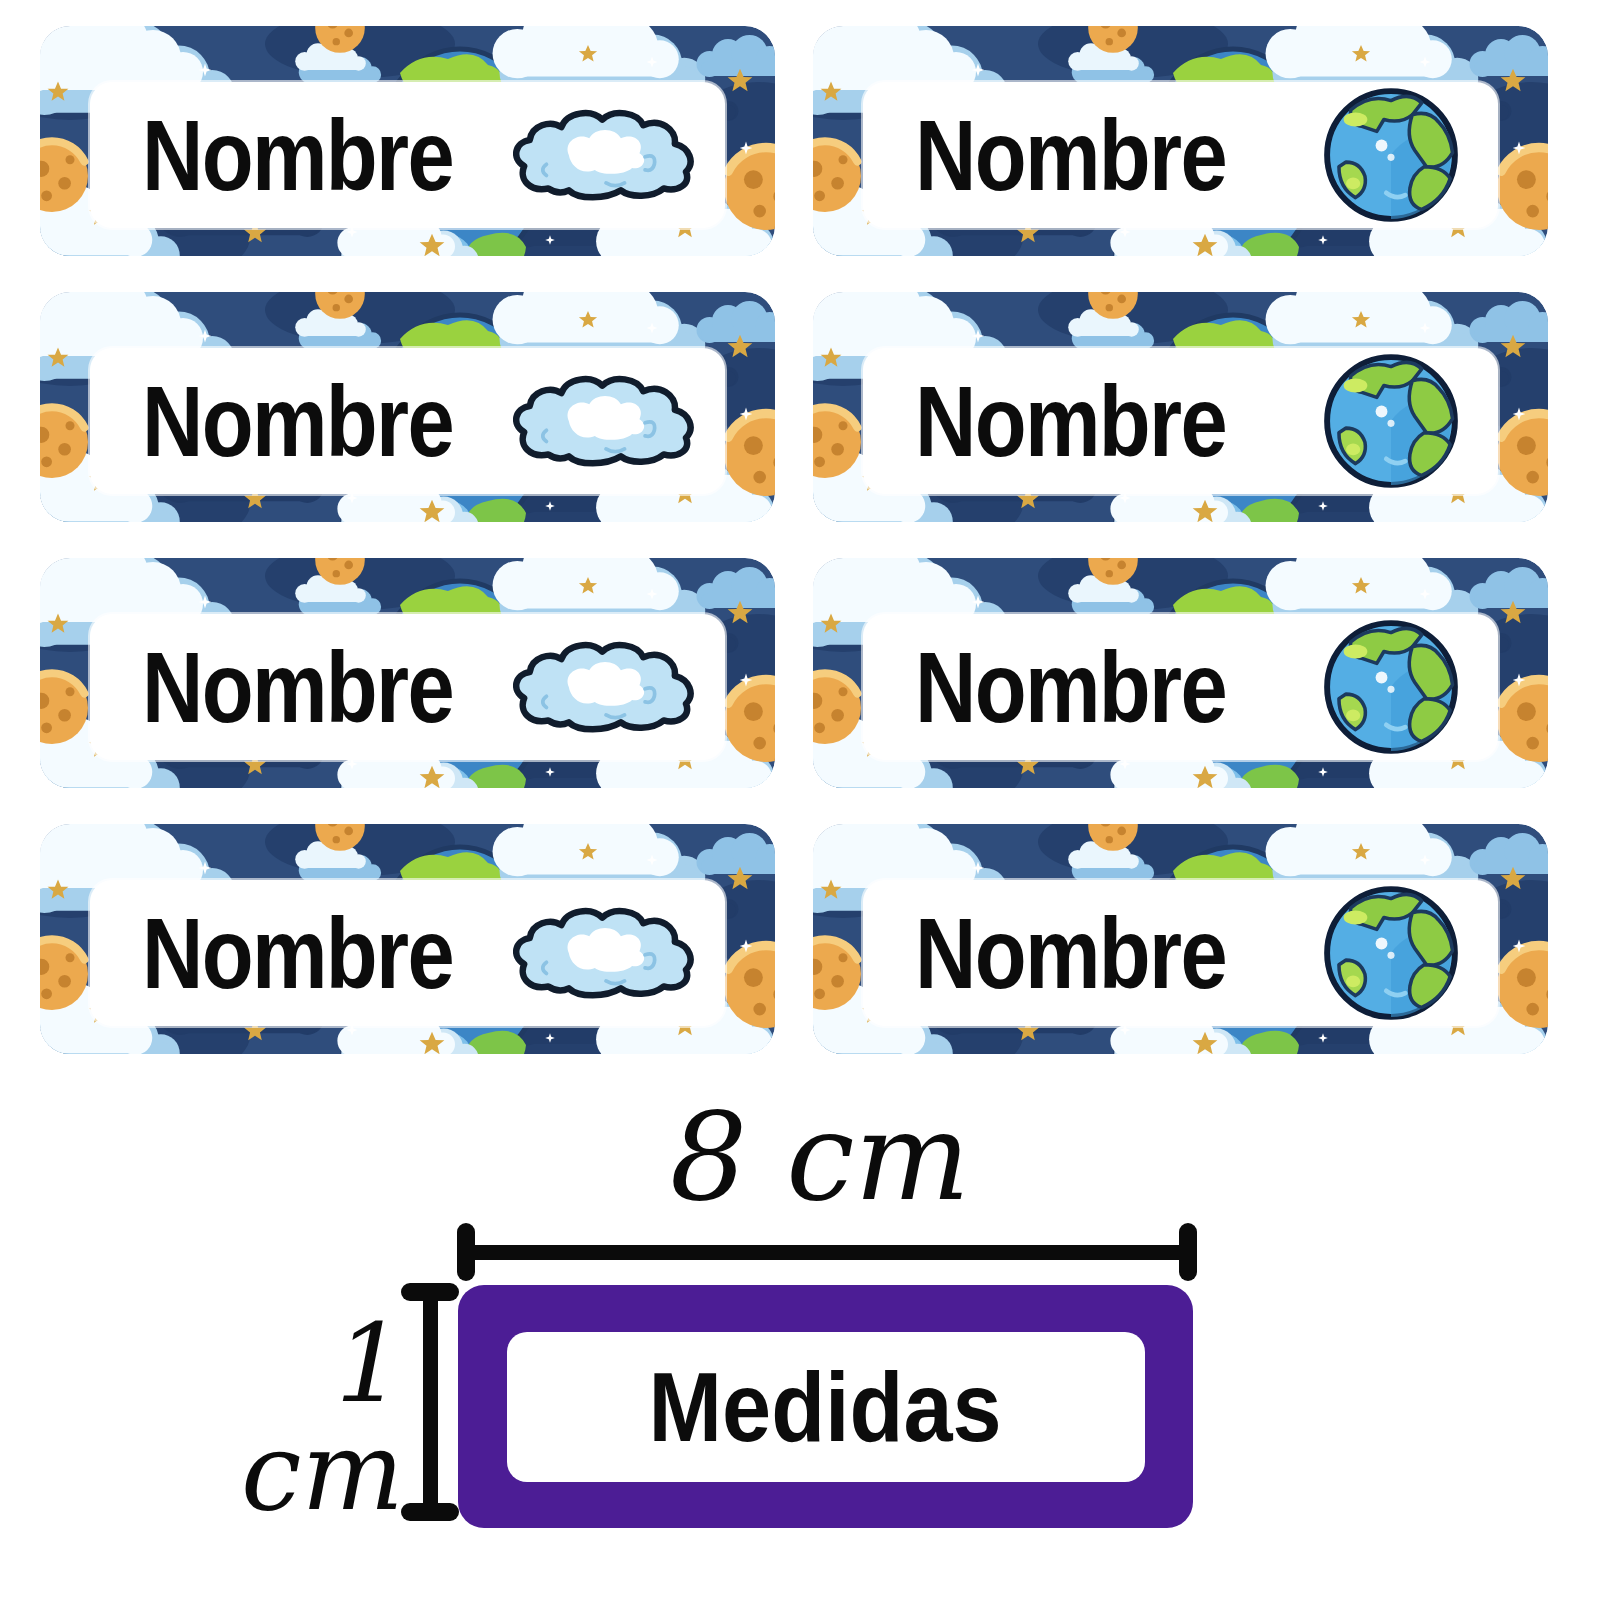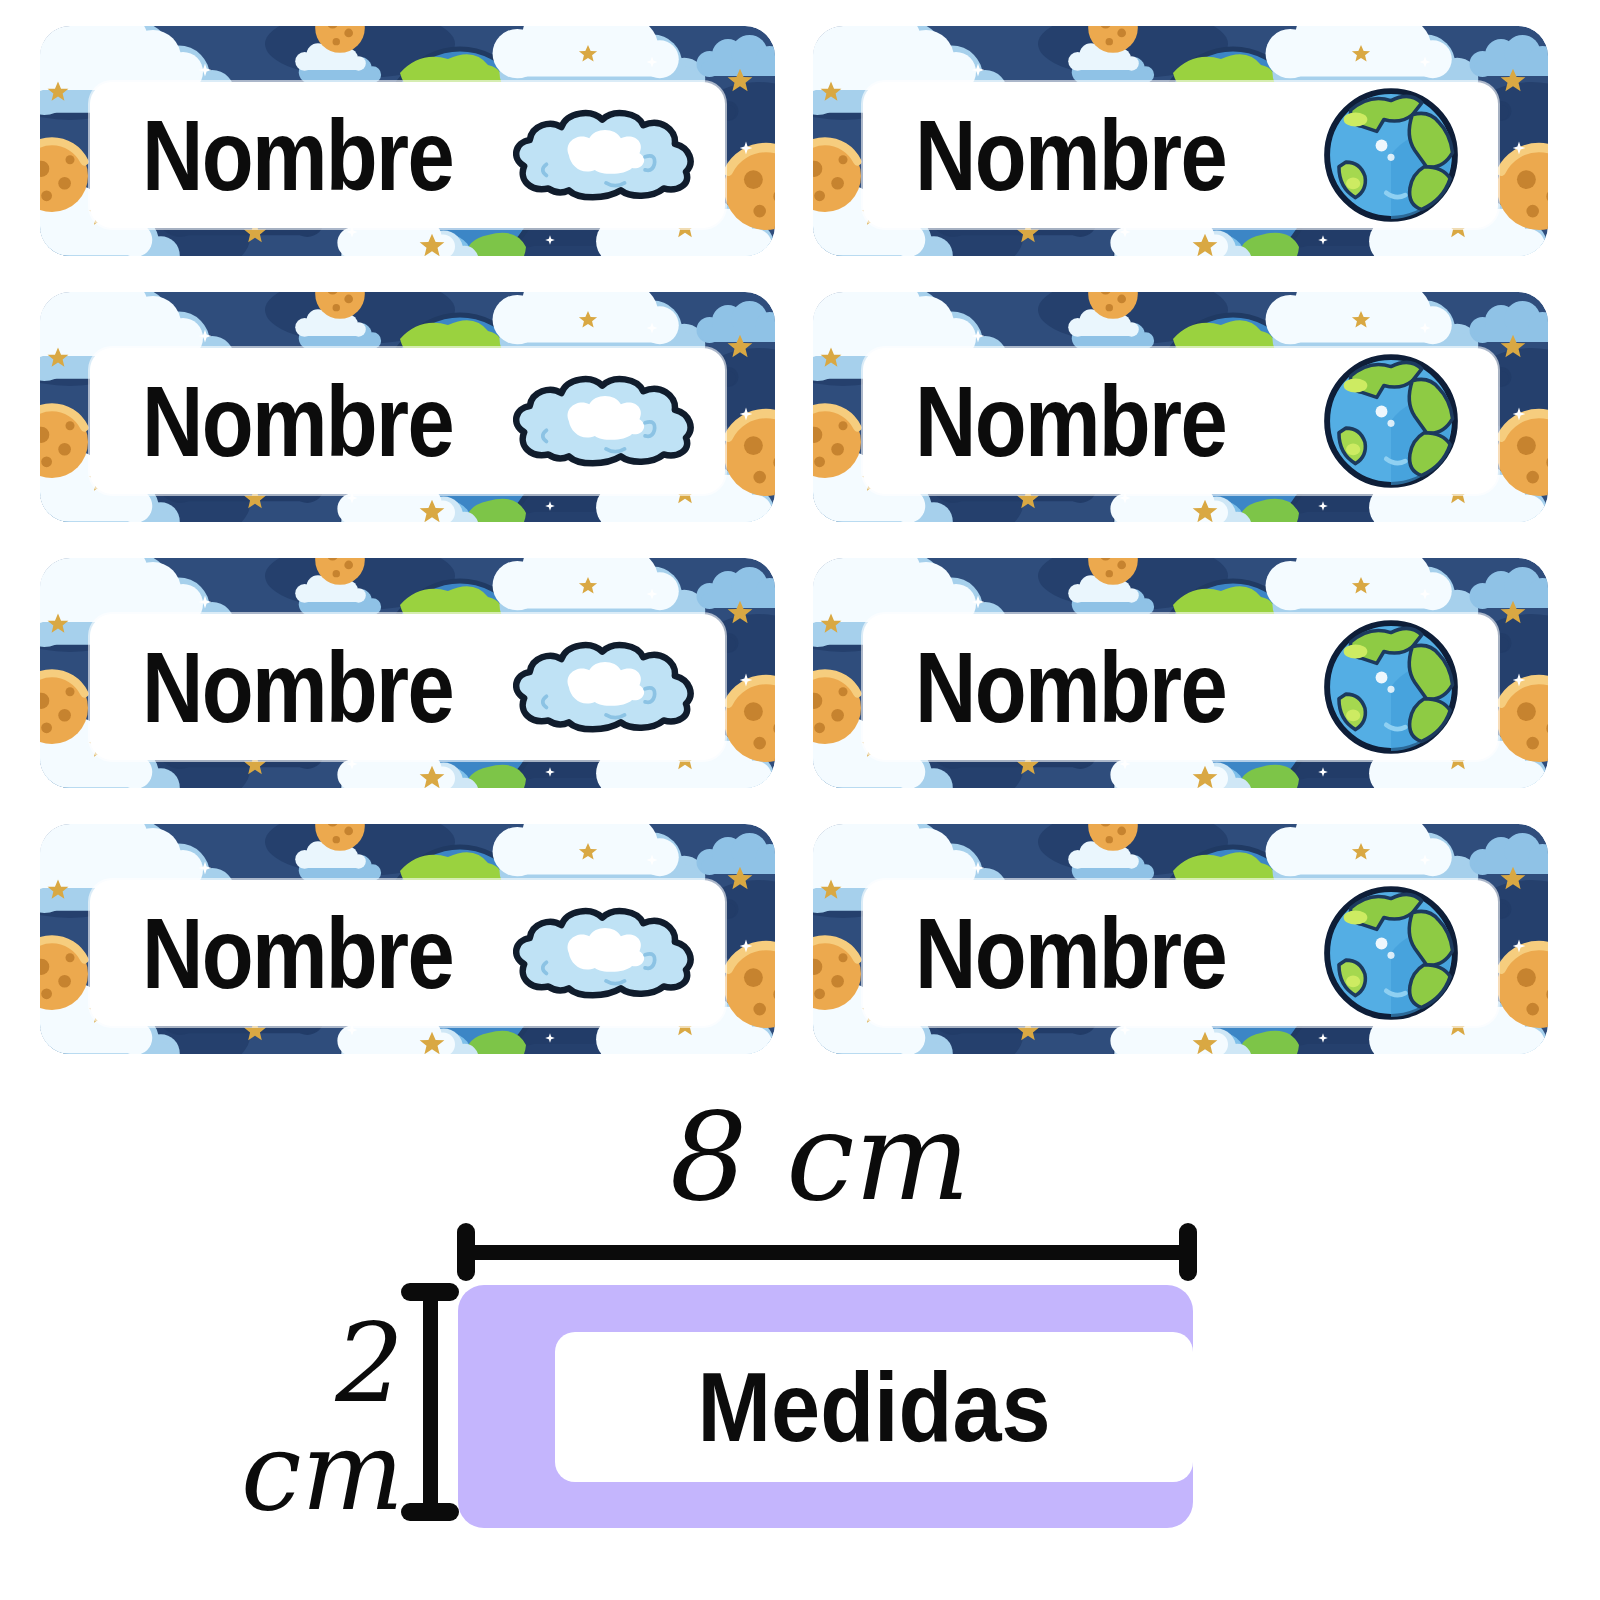--- a/index.html
+++ b/index.html
@@ -26,22 +26,22 @@
   .dim-h-label{left:158px;top:1310px;width:246px;text-align:right;font-size:108px;}
   .dim-line{position:absolute;background:#0b0b0b;border-radius:8px;}
   .dim-h-line{left:466px;top:1245px;width:722px;height:15px;}
   .dim-v-line{left:423px;top:1292px;width:15px;height:220px;}
   .cap{position:absolute;background:#0b0b0b;border-radius:9px;}
   .cap-v{width:18px;height:58px;top:1223px;}
   .cap-v.left{left:457px;} .cap-v.right{left:1179px;}
   .cap-h{width:58px;height:18px;left:401px;}
   .cap-h.top{top:1283px;} .cap-h.bottom{top:1503px;}
   .medidas-box{position:absolute;left:458px;top:1285px;width:735px;height:243px;
-               background:#c4b5fd;border-radius:26px;display:flex;
-               align-items:center;justify-content:flex-end;}
+               background:#4c1d95;border-radius:26px;display:flex;
+               align-items:center;justify-content:center;}
   .medidas-inner{width:638px;height:150px;background:#ffffff;border-radius:20px;
                  display:flex;align-items:center;justify-content:center;}
   .medidas-text{font-size:98px;font-weight:bold;color:#0c0c0c;
                 transform:scaleX(0.9);line-height:1;}
 </style>
 </head>
 <body>
 
 <svg width="0" height="0" style="position:absolute" aria-hidden="true">
   <defs>
@@ -681,21 +681,21 @@
     </div>
   </div>
     </div>
 
   <div>
     <div class="dim-label dim-w-label">8 cm</div>
     <div class="dim-line dim-h-line"></div>
     <div class="cap cap-v left"></div>
     <div class="cap cap-v right"></div>
 
-    <div class="dim-label dim-h-label">2 cm</div>
+    <div class="dim-label dim-h-label">1 cm</div>
     <div class="dim-line dim-v-line"></div>
     <div class="cap cap-h top"></div>
     <div class="cap cap-h bottom"></div>
 
     <div class="medidas-box">
       <div class="medidas-inner">
         <span class="medidas-text">Medidas</span>
       </div>
     </div>
   </div>

